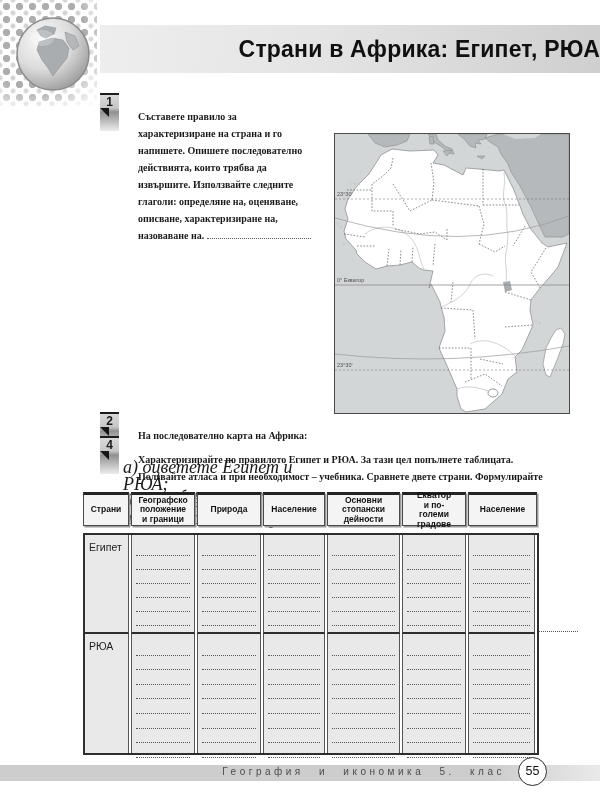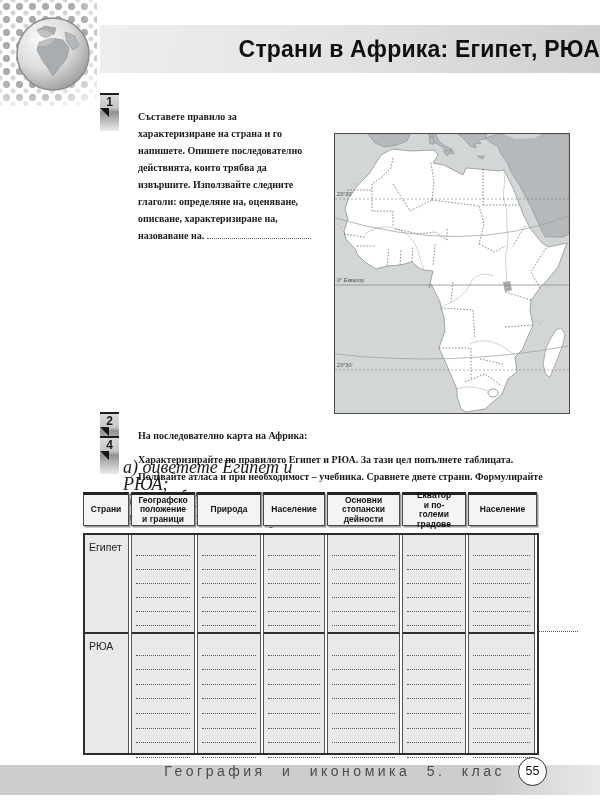--- a/index.html
+++ b/index.html
@@ -84,23 +84,23 @@
         padding:7px 0 0 0;box-sizing:border-box;}
   .cell:first-child,.cell.lab{border-left:none;}
   .r1{border-bottom:2px solid #2e2e2e;}
   .lab{font-family:"Liberation Sans",sans-serif;font-size:10.5px;color:#222;
        padding:6px 3px 5px 4px;font-weight:normal;}
   .cell .wl{height:13px;border-bottom:1.6px dotted #555;margin:0 4px;}
   .r2 .wl{height:13.6px;}
 
   
   .footbar{
-    position:absolute;left:0;top:765px;width:600px;height:30px;
+    position:absolute;left:0;top:765px;width:600px;height:16px;
     background:linear-gradient(to right,#cdcdcd 0%,#cdcdcd 82%,#e9e9e9 100%);
-    font-family:"Liberation Sans",sans-serif;font-size:14px;color:#4c4c4c;
+    font-family:"Liberation Sans",sans-serif;font-size:10px;color:#4c4c4c;
     letter-spacing:3.5px;word-spacing:9px;line-height:13px;text-align:right;
     padding-right:95px;box-sizing:border-box;
   }
   .pagenum{
     position:absolute;left:518px;top:757px;width:29px;height:29px;border-radius:50%;
     background:#ffffff;border:1.7px solid #2d2d2d;box-sizing:border-box;
     font-family:"Liberation Sans",sans-serif;font-size:12.5px;font-weight:normal;color:#111;
     text-align:center;line-height:26px;
   }
 </style>

